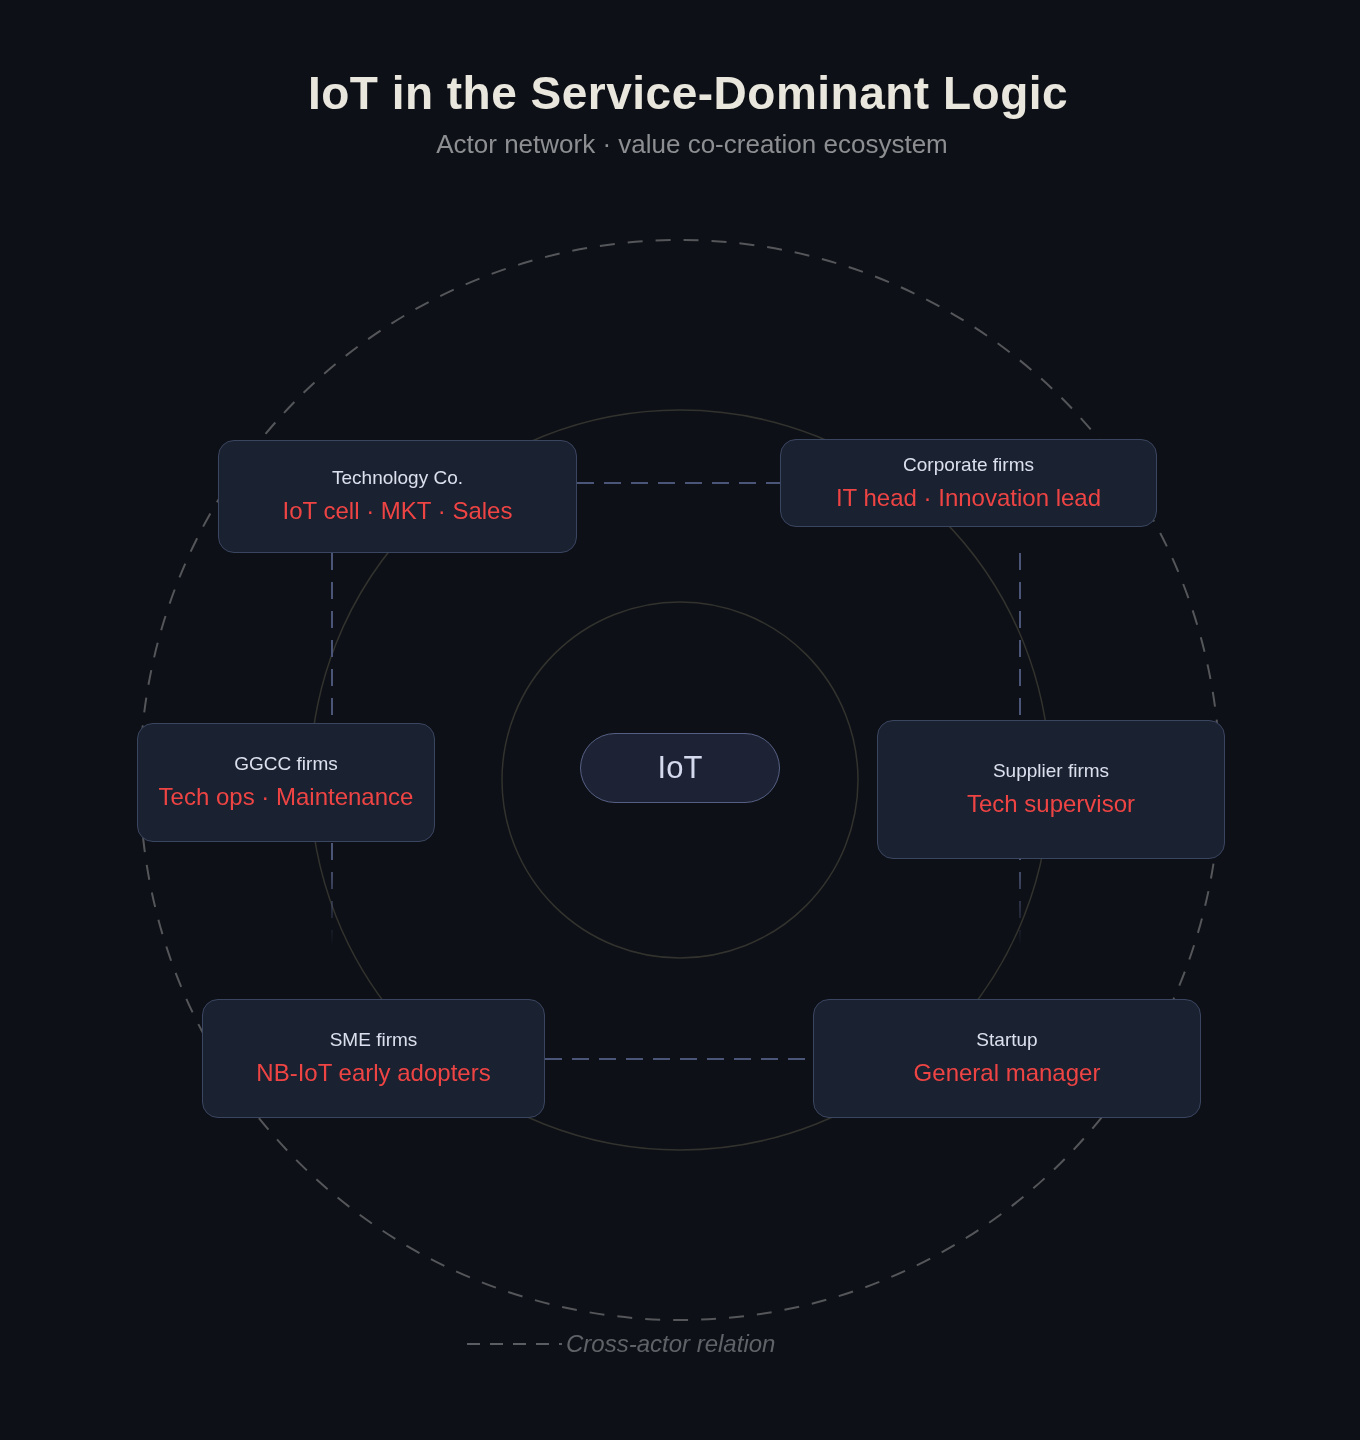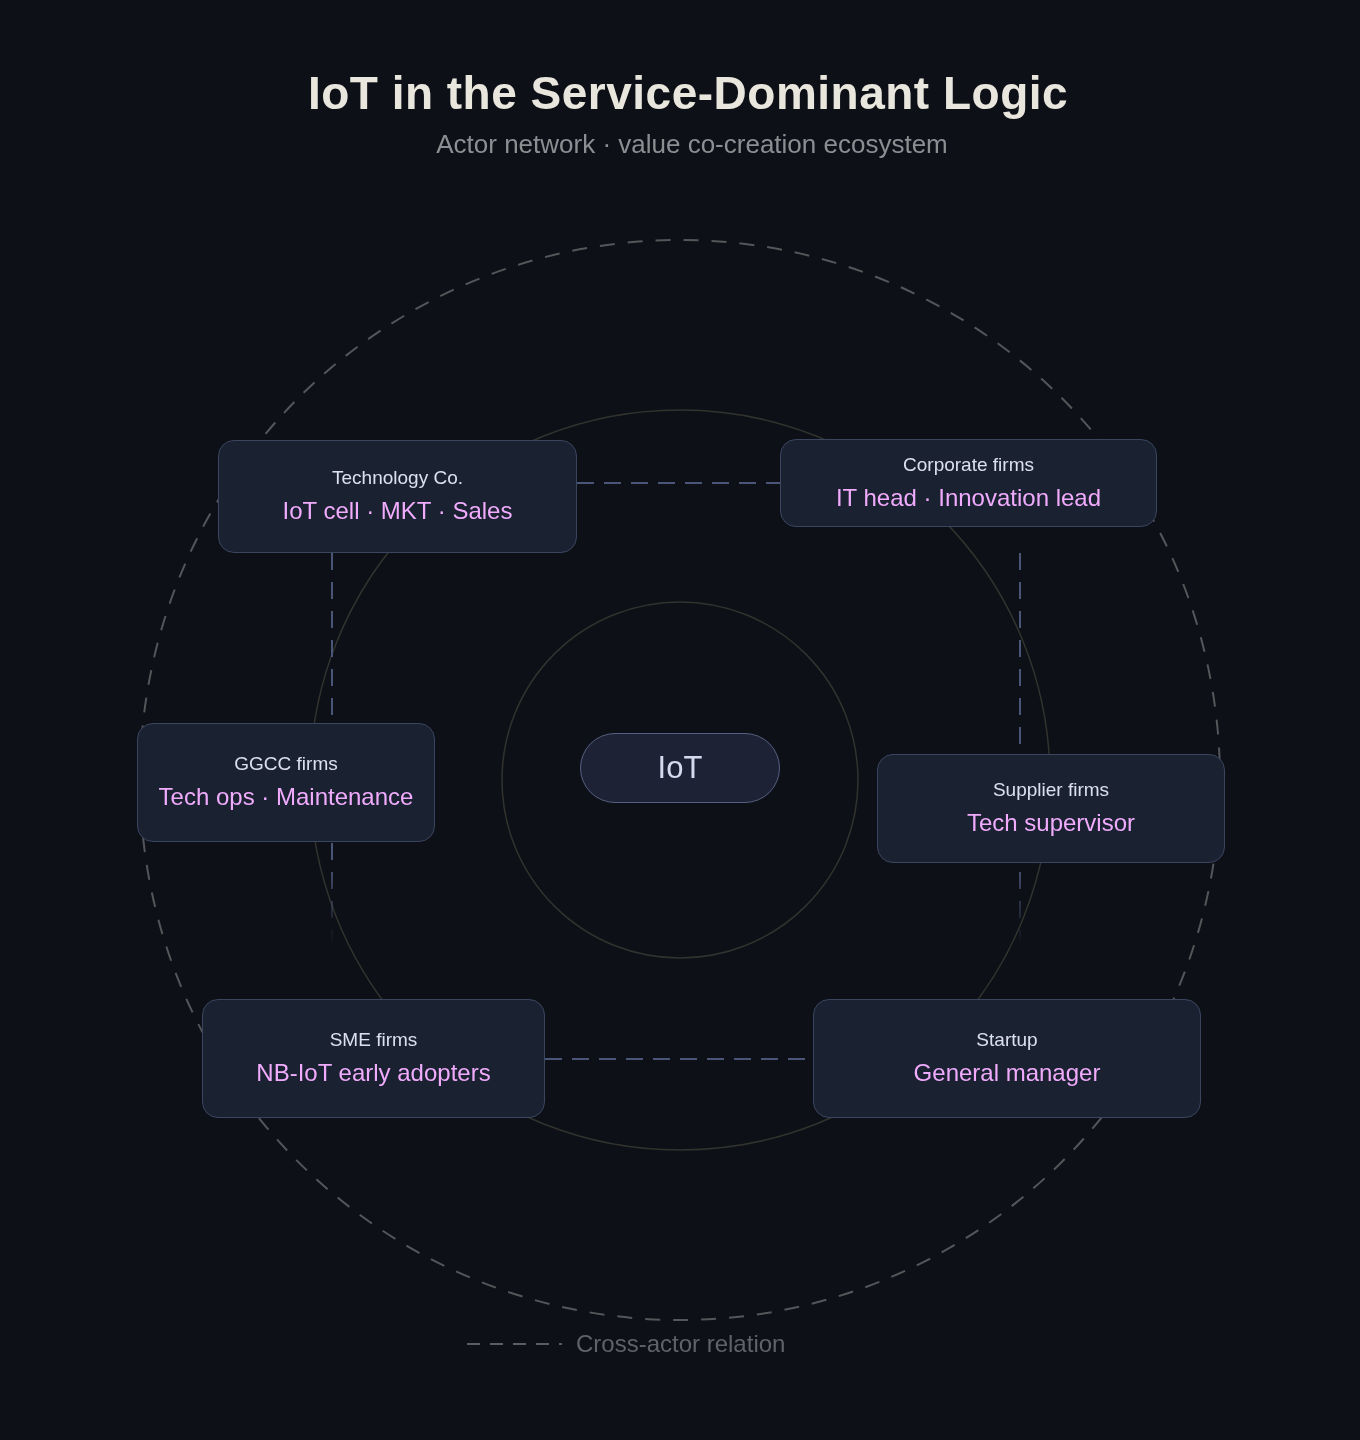--- a/index.html
+++ b/index.html
@@ -58,29 +58,29 @@
     gap: 9px;
   }
   .actor-name {
     font-size: 19px;
     color: #dce0ee;
     line-height: 1.1;
     white-space: nowrap;
   }
   .actor-roles {
     font-size: 24px;
-    color: #f0abfc;
+    color: #ef4444;
     line-height: 1.1;
     white-space: nowrap;
     text-align: right;
   }
   #box-technology { left: 218px; top: 440px; width: 359px; height: 113px; }
   #box-corporate  { left: 780px; top: 439px; width: 377px; height: 88px; }
   #box-ggcc       { left: 137px; top: 723px; width: 298px; height: 119px; }
-  #box-supplier   { left: 877px; top: 754px; width: 348px; height: 109px; }
+  #box-supplier   { left: 877px; top: 720px; width: 348px; height: 139px; }
   #box-sme        { left: 202px; top: 999px; width: 343px; height: 119px; }
   #box-startup    { left: 813px; top: 999px; width: 388px; height: 119px; }
 
   .iot-node {
     position: absolute;
     left: 580px;
     top: 733px;
     width: 200px;
     height: 70px;
     box-sizing: border-box;
@@ -94,21 +94,22 @@
   .iot-label {
     font-size: 31px;
     color: #d6daee;
   }
   .legend {
     position: absolute;
     left: 467px;
     top: 1330px;
     display: flex;
     align-items: center;
-    gap: 14px;
+    gap: 4px;
+    font-style: italic;
   }
   .legend-dash {
     width: 95px;
     height: 2px;
     background: repeating-linear-gradient(90deg, #5a5e63 0 13px, transparent 13px 23px);
   }
   .legend-label {
     font-size: 24px;
     color: #5f6368;
     white-space: nowrap;

